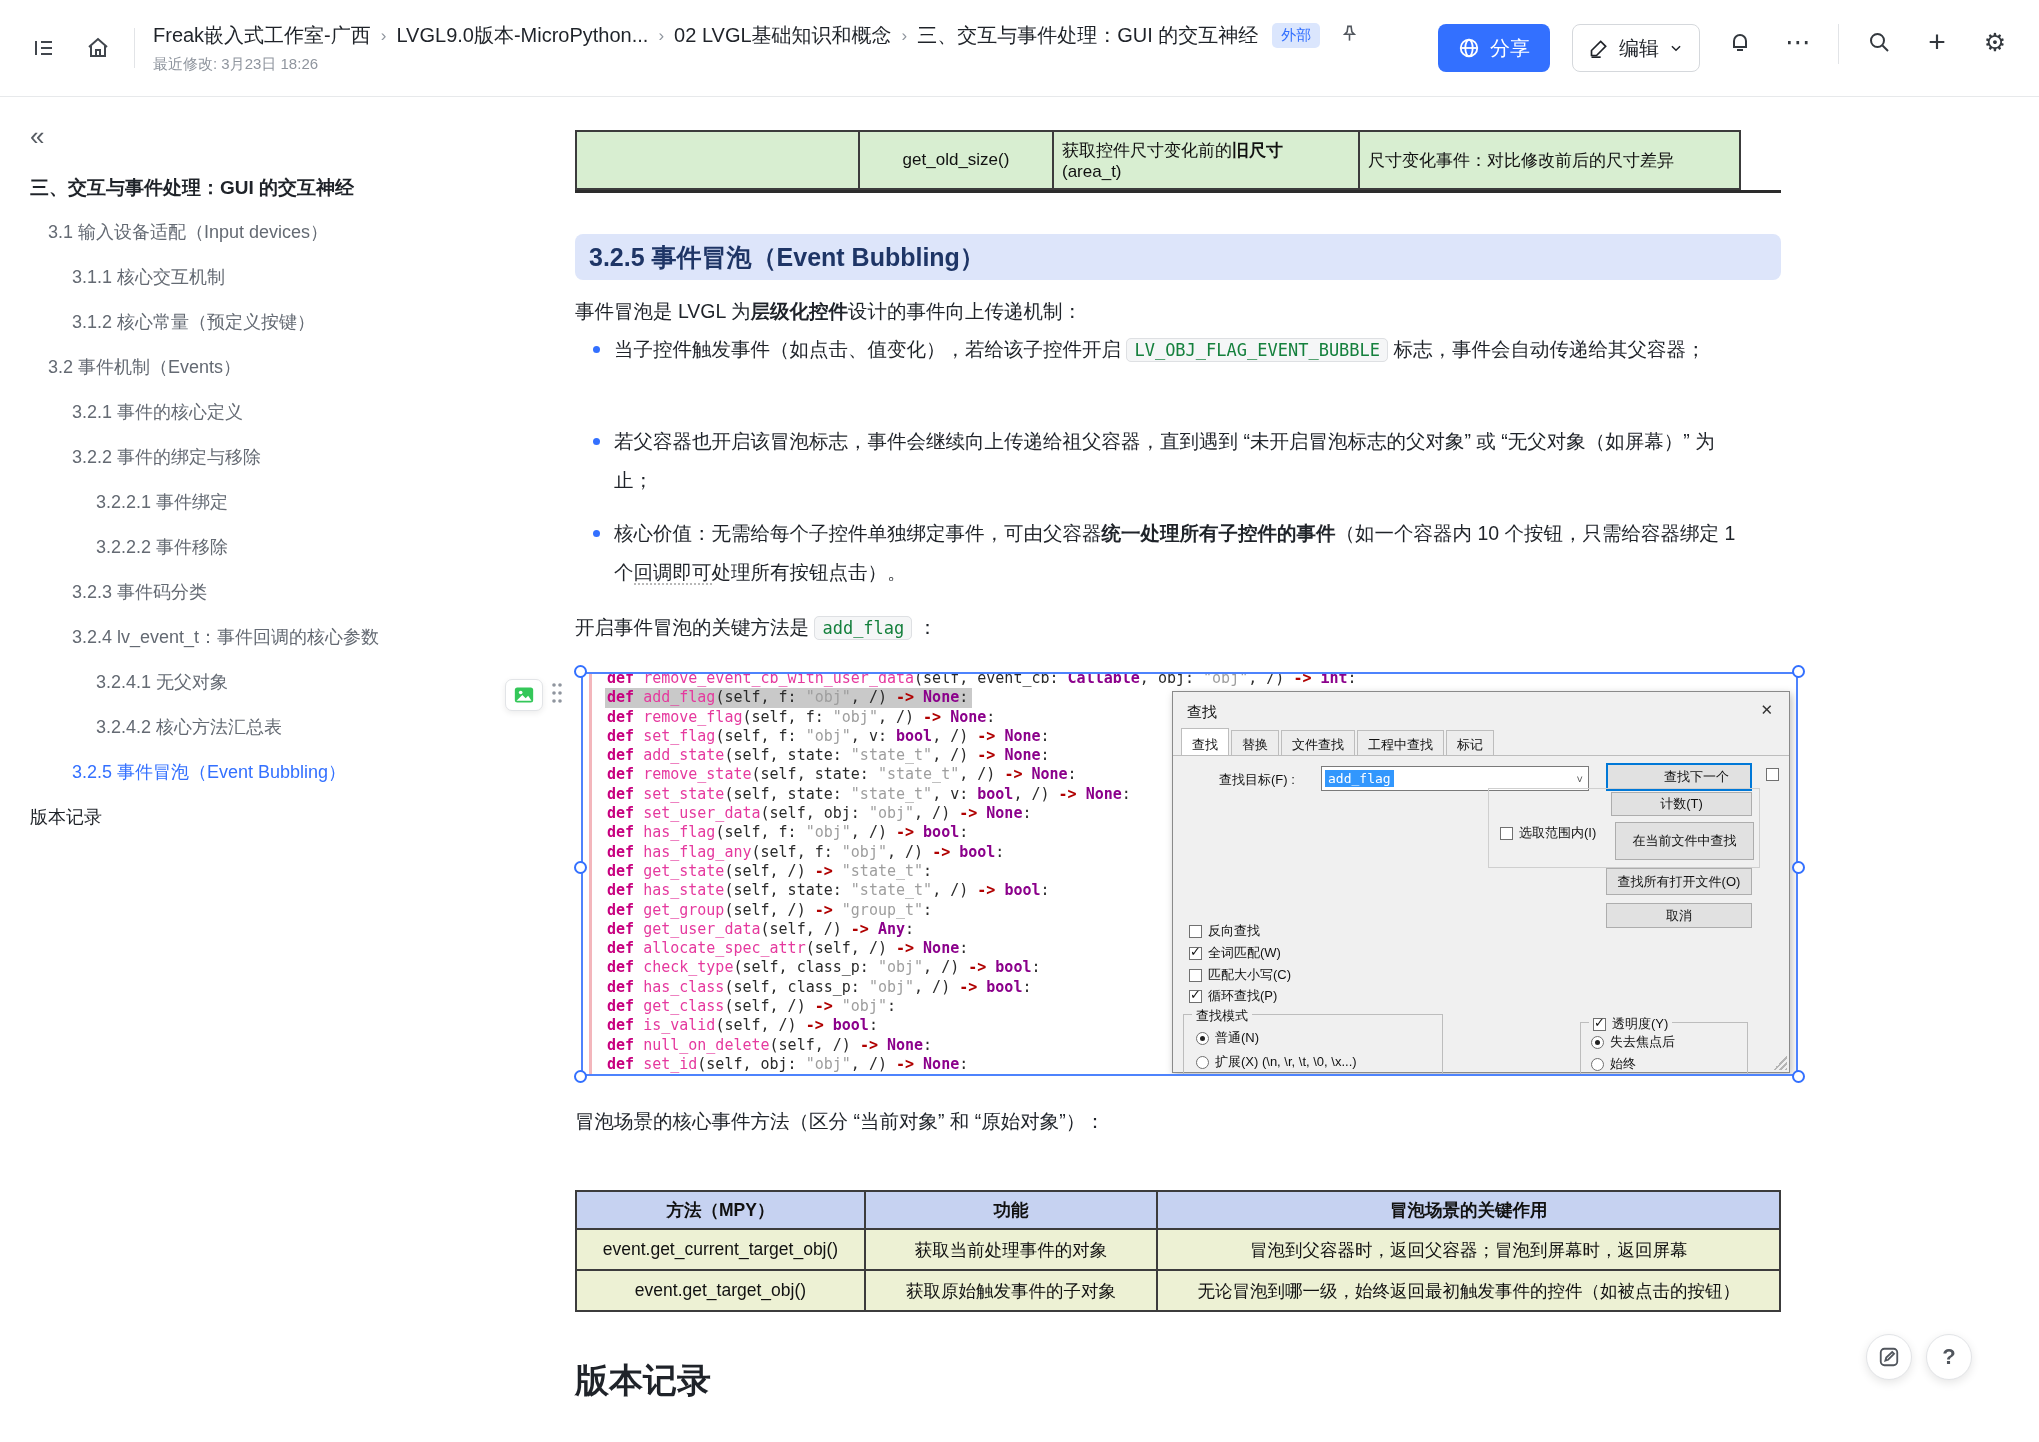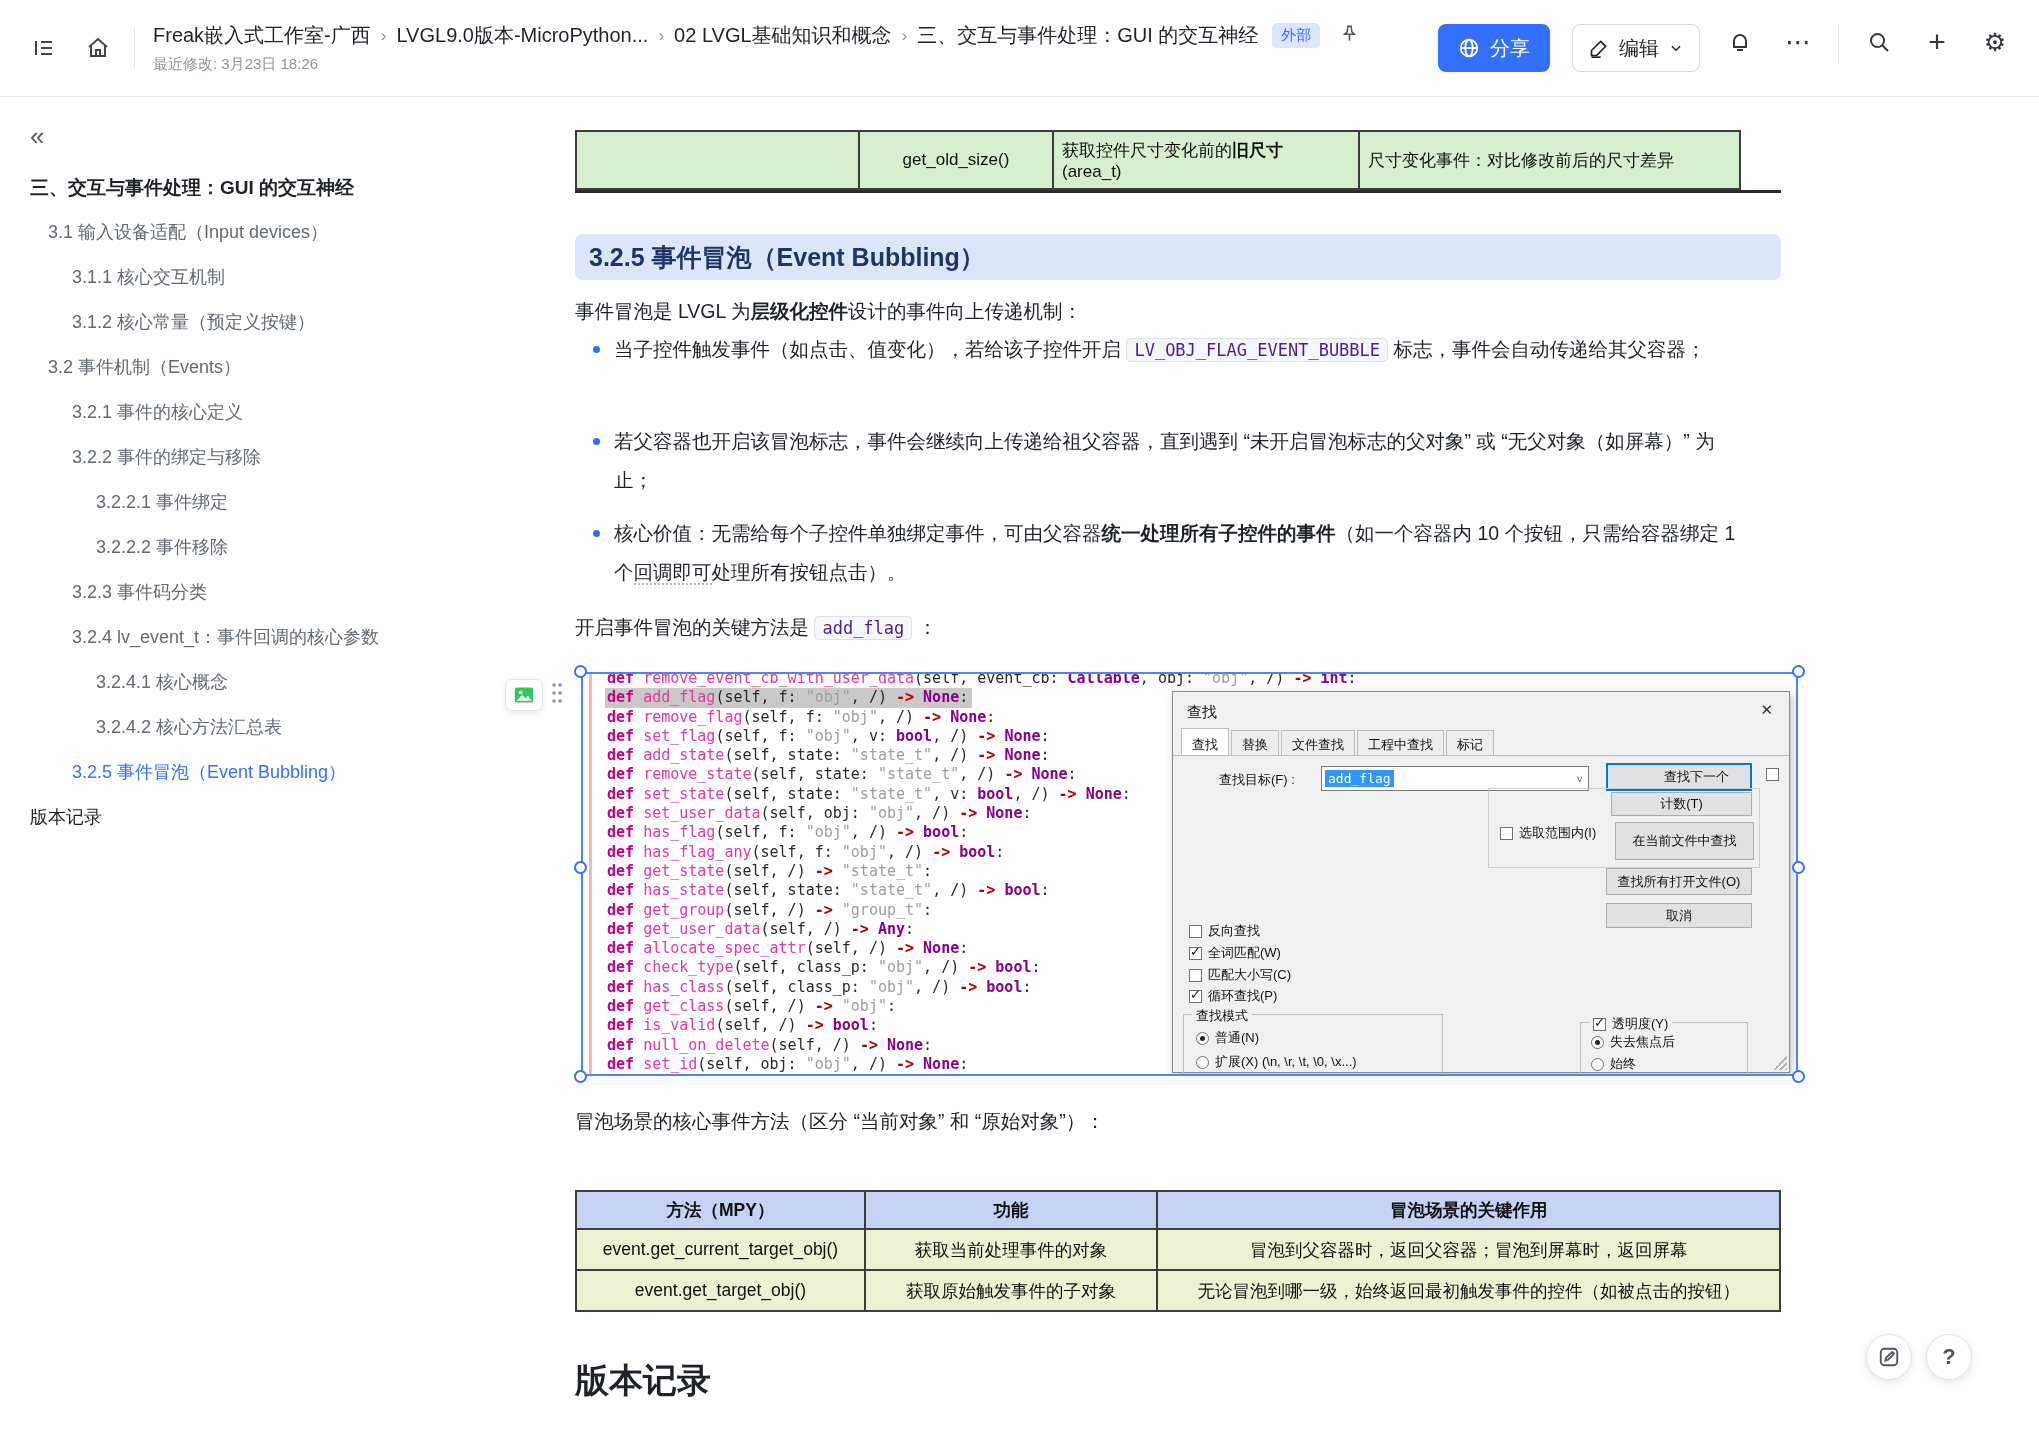--- a/index.html
+++ b/index.html
@@ -60,21 +60,21 @@
     padding-left:14px; }
   .h-band span { font-size:25px; font-weight:bold; color:#1e3566; }
 
   .para { font-size:19.5px; line-height:39px; color:#1f2329; }
   .p-intro { top:292px; }
   .bullet { left:585px; width:1170px; position:absolute; display:flex; }
   .b1 { top:330px; } .b2 { top:422px; } .b3 { top:514px; }
   .dot { width:7px; height:7px; border-radius:50%; background:#3370ff; margin:16px 14px 0 8px; flex:0 0 auto; }
   .btext { font-size:19.5px; line-height:39px; color:#1f2329; width:1130px; }
   .code-chip { font-family:"DejaVu Sans Mono","Liberation Mono",monospace; font-size:17px;
-    background:#f5f6f7; border:1px solid #dee0e3; border-radius:5px; padding:1px 7px; color:#4c1d95; }
+    background:#f5f6f7; border:1px solid #dee0e3; border-radius:5px; padding:1px 7px; color:#15803d; }
   .dotted-u { border-bottom:2px dotted #b8b8b8; }
   .p-addflag { top:608px; }
 
   
   .img-accessory { position:absolute; left:505px; top:679px; display:flex; align-items:center; gap:8px; }
   .img-badge { width:38px; height:32px; background:#fff; border:1px solid #e2e4e7; border-radius:7px;
     box-shadow:0 2px 6px rgba(0,0,0,.08); display:flex; align-items:center; justify-content:center; cursor:pointer; }
   .drag-dots { color:#8f959e; cursor:grab; }
 
   .img-wrap { position:absolute; left:574px; top:665px; width:1231px; height:418px; }
@@ -255,21 +255,21 @@
         <div class="toc-item lv2">3.1 输入设备适配（Input devices）</div>
         <div class="toc-item lv3">3.1.1 核心交互机制</div>
         <div class="toc-item lv3">3.1.2 核心常量（预定义按键）</div>
         <div class="toc-item lv2">3.2 事件机制（Events）</div>
         <div class="toc-item lv3">3.2.1 事件的核心定义</div>
         <div class="toc-item lv3">3.2.2 事件的绑定与移除</div>
         <div class="toc-item lv4">3.2.2.1 事件绑定</div>
         <div class="toc-item lv4">3.2.2.2 事件移除</div>
         <div class="toc-item lv3">3.2.3 事件码分类</div>
         <div class="toc-item lv3">3.2.4 lv_event_t：事件回调的核心参数</div>
-        <div class="toc-item lv4">3.2.4.1 核心概念</div>
+        <div class="toc-item lv4">3.2.4.1 无父对象</div>
         <div class="toc-item lv4">3.2.4.2 核心方法汇总表</div>
         <div class="toc-item lv3 active">3.2.5 事件冒泡（Event Bubbling）</div>
         <div class="toc-item lv1 strong">版本记录</div>
       </nav>
   </aside>
 
   <div class="blk top-table">
     <div class="cell c1"></div>
     <div class="cell c2">get_old_size()</div>
     <div class="cell c3">

